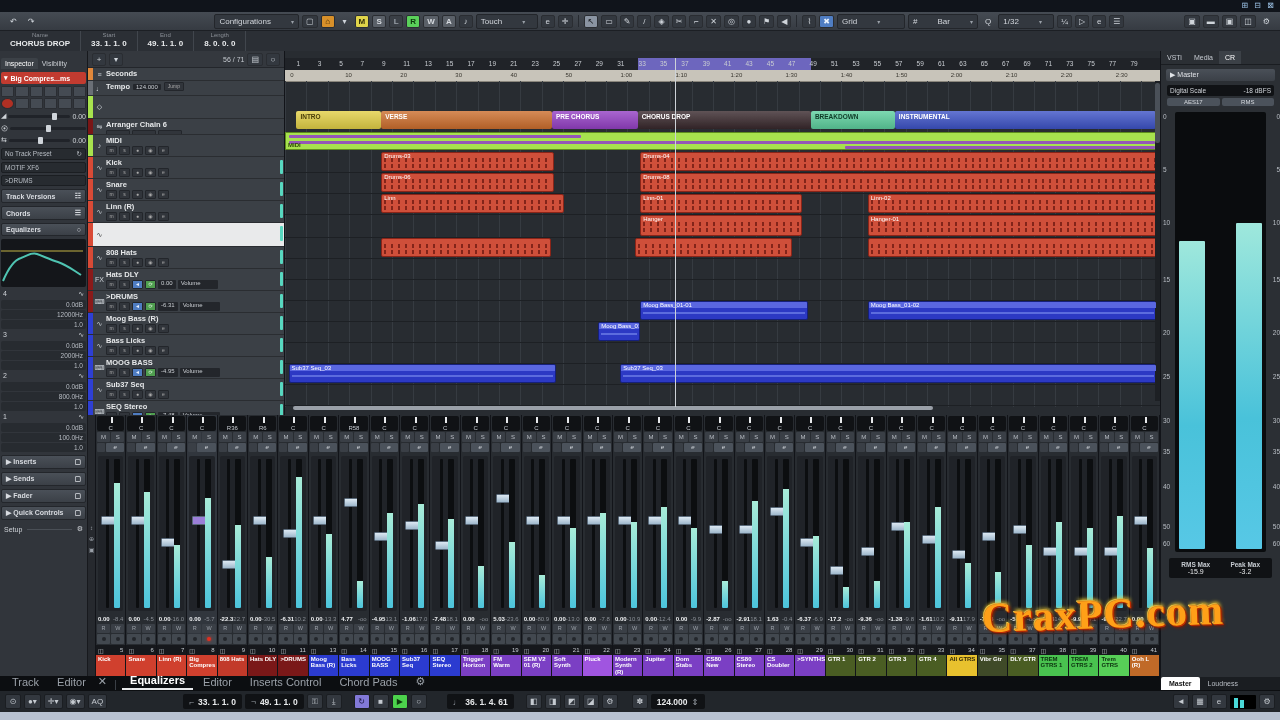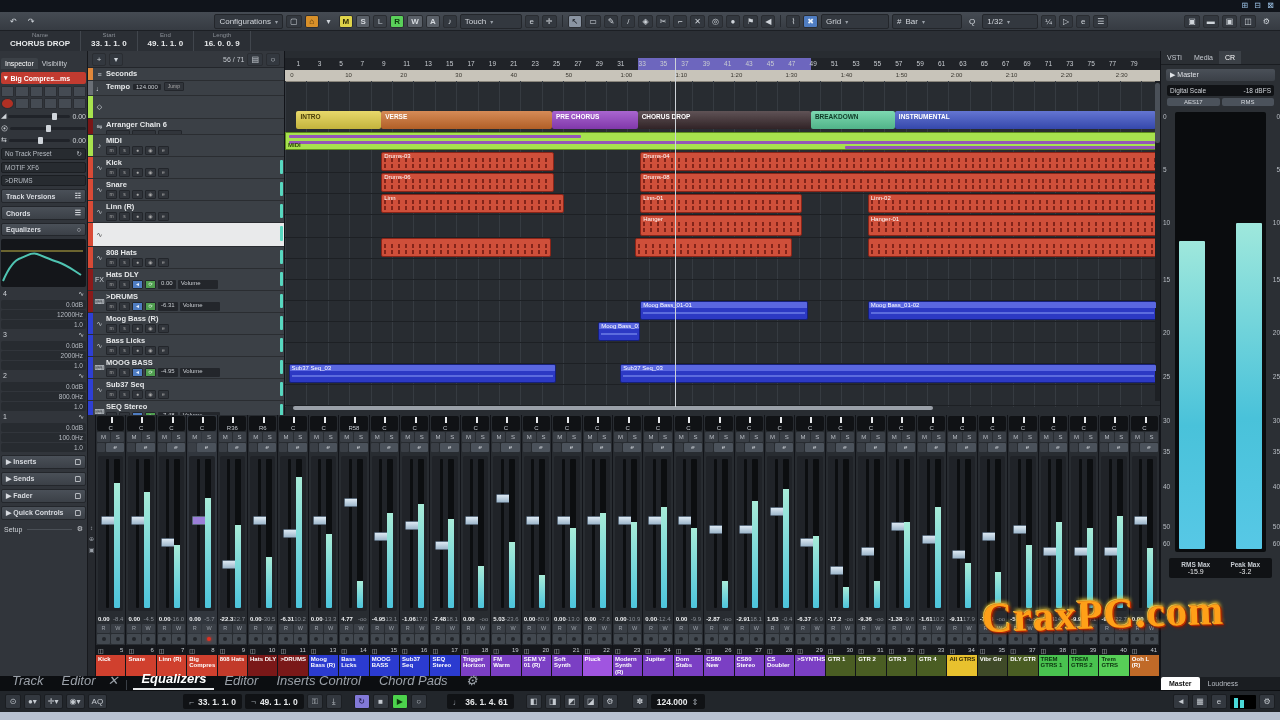--- a/index.html
+++ b/index.html
@@ -8,21 +8,21 @@
   #stage{position:relative;width:1280px;height:720px;background:#23262b;}
   
   #topstrip{left:0;top:0;width:1280px;height:12px;background:#10141b;}
   #winbtns{right:4px;top:1px;color:#9ec4e8;font-size:8px;letter-spacing:2px;}
   #toolbar{left:0;top:12px;width:1280px;height:19px;background:linear-gradient(#454b53,#363b42);
     display:flex;align-items:center;gap:3px;padding:0 6px;box-sizing:border-box;border-bottom:1px solid #1c1f24;}
   .tb{height:13px;min-width:14px;display:flex;align-items:center;justify-content:center;
     background:#4b525b;border:1px solid #2a2d32;border-radius:2px;color:#cfd4da;font-size:8px;padding:0 3px;box-sizing:border-box;}
   .tb.dark{background:#33383f;}
   .tb.flat{background:transparent;border-color:transparent;}
-  .dd{display:flex;align-items:center;gap:4px;background:#33383f;border:1px solid #23262b;border-radius:2px;
+  .dd{display:flex;align-items:center;gap:20px;background:#33383f;border:1px solid #23262b;border-radius:2px;
     height:13px;color:#d2d6dc;font-size:8px;padding:0 4px;}
   .dd .car{font-size:6px;color:#9aa0a8;}
   .sep{width:1px;height:12px;background:#262a30;margin:0 2px;}
   
   #infobar{left:0;top:31px;width:1280px;height:20px;background:#2b2f35;border-bottom:1px solid #191c20;display:flex;}
   .if{padding:1px 10px;border-right:1px solid #41464d;text-align:center;}
   .if .l{font-size:6px;color:#8b9097;}
   .if .v{font-size:8px;color:#e8eaec;font-weight:bold;margin-top:1px;}
   
   #leftcol{left:0;top:51px;width:88px;height:625px;background:#31353b;border-right:1px solid #17191d;box-sizing:border-box;padding:1px;}
@@ -130,21 +130,21 @@
   .rwrow{display:flex;gap:1px;margin:0 1px;}
   .rwrow div{flex:1;height:9px;background:#3a3f46;border-radius:1px;font-size:5.5px;color:#9aa0a8;text-align:center;line-height:9px;}
   .monrow{display:flex;gap:1px;margin:1px;}
   .monrow div{flex:1;height:10px;background:#42484f;border-radius:1px;position:relative;}
   .monrow div::after{content:"";position:absolute;left:50%;top:50%;width:4px;height:4px;margin:-2px;border-radius:50%;background:#23262b;}
   .monrow div.rec::after{background:#e03020;box-shadow:0 0 3px #e03020;}
   .numrow{display:flex;justify-content:space-between;align-items:center;height:10px;padding:0 2px;background:#16181c;font-size:6px;color:#c5cad0;}
   .cname{height:20px;font-size:6px;font-weight:bold;color:#fff;padding:1px 1px 0 2px;line-height:1.05;overflow:hidden;}
   
   #bottomtabs{left:0;top:676px;width:1160px;height:14px;background:#0c0e11;display:flex;align-items:flex-end;gap:2px;padding:0 4px;box-sizing:border-box;}
-  .btab{font-size:13px;color:#9aa0a8;padding:2px 8px;font-style:italic;}
+  .btab{font-size:11px;color:#9aa0a8;padding:2px 8px;}
   .btab.on{color:#fff;border-bottom:2px solid #e8eaec;font-weight:bold;}
   #transport{left:0;top:690px;width:1280px;height:22px;background:#22262b;border-top:1px solid #0c0e11;display:flex;align-items:center;gap:3px;padding:0 5px;box-sizing:border-box;}
   .tpb{height:15px;min-width:16px;background:#33383f;border:1px solid #1b1e22;border-radius:2px;color:#c5cad0;
     font-size:8px;display:flex;align-items:center;justify-content:center;padding:0 3px;box-sizing:border-box;}
   .tpb.purple{background:#8279d8;color:#17143a;}
   .tpb.green{background:#4cd24c;color:#0d3a0d;}
   .tbox{height:15px;background:#101215;border-radius:2px;color:#e8eaec;font-size:8.5px;font-weight:bold;
     display:flex;align-items:center;padding:0 6px;gap:4px;}
   .tbox .fl{color:#9aa0a8;font-weight:normal;}
   #minimeter{width:26px;height:14px;background:#000;border-radius:1px;display:flex;align-items:flex-end;gap:2px;padding:1px 4px;box-sizing:border-box;}
@@ -236,21 +236,21 @@
       <div class="if">
         <div class="l">Start</div>
         <div class="v">33. 1. 1.  0</div>
       </div>
       <div class="if">
         <div class="l">End</div>
         <div class="v">49. 1. 1.  0</div>
       </div>
       <div class="if">
         <div class="l">Length</div>
-        <div class="v">16. 0. 0.  9</div>
+        <div class="v">8. 0. 0.  0</div>
       </div>
     </div>
   <div id="leftcol" class="abs">
       <div><span class="itab on">Inspector</span><span class="itab">Visibility</span></div>
       <div id="trkTitle">
         <span>▾</span>
         <span>Big Compres...ms</span>
       </div>
       <div class="bgrid">
         <span class="b"></span>

